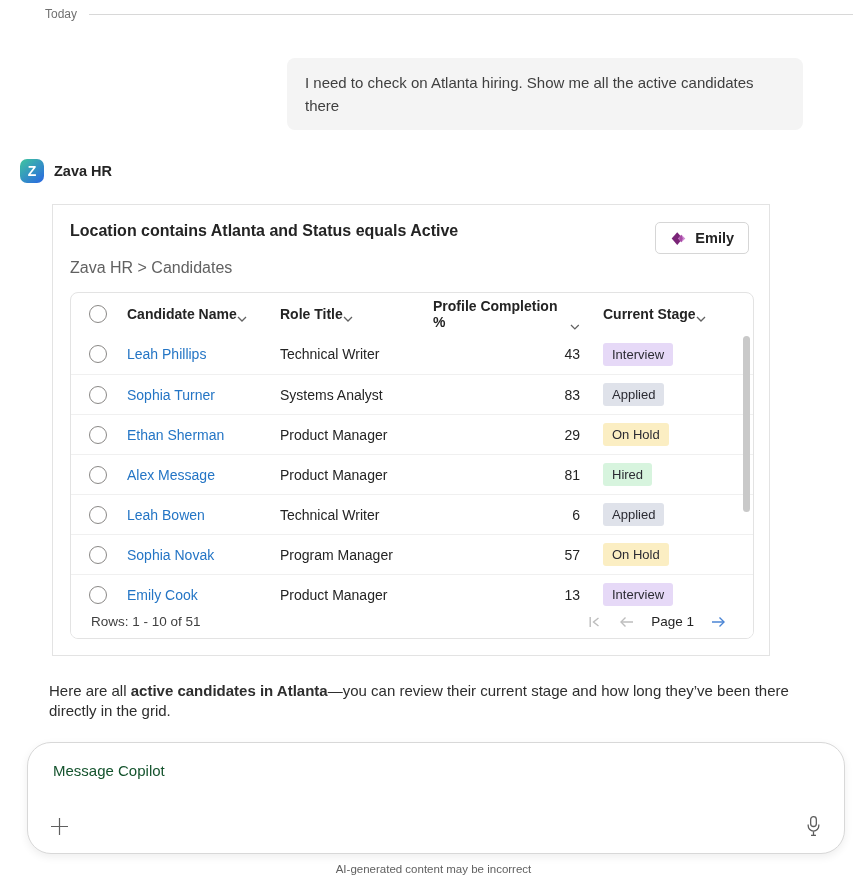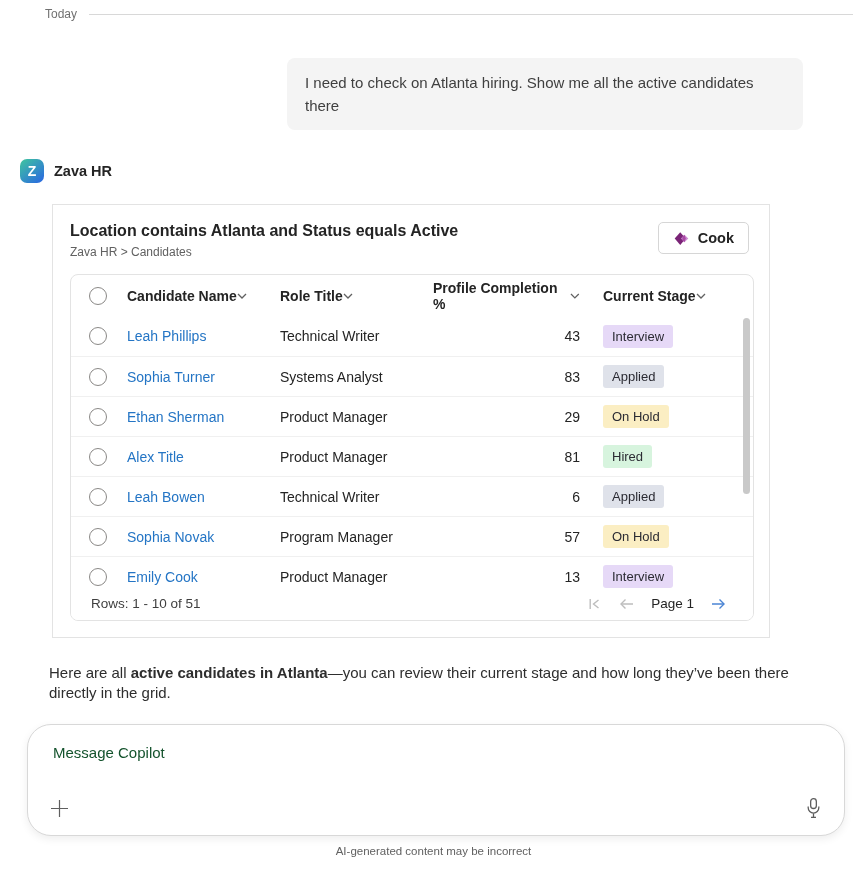--- a/index.html
+++ b/index.html
@@ -20,34 +20,34 @@
   .avatar { width:24px; height:24px; border-radius:7px;
     background:linear-gradient(140deg,#3fc1a2 5%,#2a6ae0 95%);
     color:#fff; font-size:14px; font-weight:bold; display:flex; align-items:center; justify-content:center; }
   .agent-name { font-size:14.5px; font-weight:600; color:#242424; }
 
   
   .card { margin:21px 0 0 52px; width:718px; border:1px solid #e3e3e3; border-radius:0;
     padding:17px 15px 16px 17px; background:#fff; }
   .card-head { display:flex; justify-content:space-between; align-items:flex-start; padding-right:5px; }
   .card-title { font-size:16px; font-weight:bold; color:#242424; }
-  .card-breadcrumb { font-size:12px; color:#616161; margin-top:5px; }
+  .card-breadcrumb { font-size:16px; color:#616161; margin-top:19px; }
   .open-btn { display:flex; align-items:center; gap:8px; height:32px; padding:0 14px;
     background:#fff; border:1px solid #d6d6d6; border-radius:5px; cursor:pointer;
     font-size:14.5px; font-weight:600; color:#242424; font-family:inherit; }
 
   
   .grid-box { margin-top:15px; border:1px solid #e3e3e3; border-radius:8px; overflow:hidden; }
   .gridrow { display:grid; grid-template-columns:56px 153px 153px 160px 1fr; align-items:center; }
   .grid-header { height:41px; font-weight:600; font-size:14px; }
   .grid-body { position:relative; height:273px; overflow:hidden; }
   .row { height:40px; border-top:1px solid #f0f0f0; font-size:14px; background:#fff; }
   .cb { width:18px; height:18px; border:1px solid #8a8886; border-radius:50%; margin-left:18px;
     background:#fff; cursor:pointer; }
-  .hdr-cell { display:flex; align-items:center; gap:0; }
+  .hdr-cell { display:flex; align-items:flex-end; gap:0; }
   .hdr-right { justify-content:flex-end; padding-right:13px; }
   .cell-name { color:#2475c5; cursor:pointer; }
   .cell-num { text-align:right; padding-right:13px; }
   .cell-stage { padding-left:10px; }
   .badge { display:inline-block; padding:4px 9px; border-radius:3px; font-size:13px; color:#2b2b33; }
   .scrollthumb { position:absolute; right:3px; top:2px; width:7px; height:176px;
     background:#c9c9c9; border-radius:4px; }
   .grid-footer { height:31px; display:flex; align-items:center; justify-content:space-between;
     padding:0 26px 2px 20px; font-size:13.5px; color:#3f3f3f; background:#fff; }
   .pager { display:flex; align-items:center; gap:16px; }
@@ -92,21 +92,21 @@
       <div class="card-breadcrumb">Zava HR &gt; Candidates</div>
     </div>
     <button class="open-btn">
       <span style="display:flex;">
         <svg width="17" height="17" viewBox="0 0 20 20">
           <polygon points="8.5,2.5 15,10 8.5,17.5 2,10" fill="#7a2477"></polygon>
           <polygon points="13.5,5.5 18,10 13.5,14.5 9.4,10" fill="#cf8bd2"></polygon>
           <polygon points="13.5,5.5 15,10 13.5,14.5 11,12 11,8" fill="#a84ba5"></polygon>
         </svg>
       </span>
-      <span>Cook</span>
+      <span>Emily</span>
     </button>
   </div>
 
   <div class="grid-box">
 
     <div class="gridrow grid-header">
       <div>
           <div class="cb"></div>
         </div>
       <div class="hdr-cell">
@@ -160,21 +160,21 @@
           </div>
         <div class="cell-name">Ethan Sherman</div>
         <div>Product Manager</div>
         <div class="cell-num">29</div>
         <div class="cell-stage"><span class="badge" style="background: rgb(251, 238, 195);">On Hold</span></div>
       </div>
       <div class="gridrow row">
         <div>
             <div class="cb"></div>
           </div>
-        <div class="cell-name">Alex Title</div>
+        <div class="cell-name">Alex Message</div>
         <div>Product Manager</div>
         <div class="cell-num">81</div>
         <div class="cell-stage"><span class="badge" style="background: rgb(215, 244, 222);">Hired</span></div>
       </div>
       <div class="gridrow row">
         <div>
             <div class="cb"></div>
           </div>
         <div class="cell-name">Leah Bowen</div>
         <div>Technical Writer</div>

